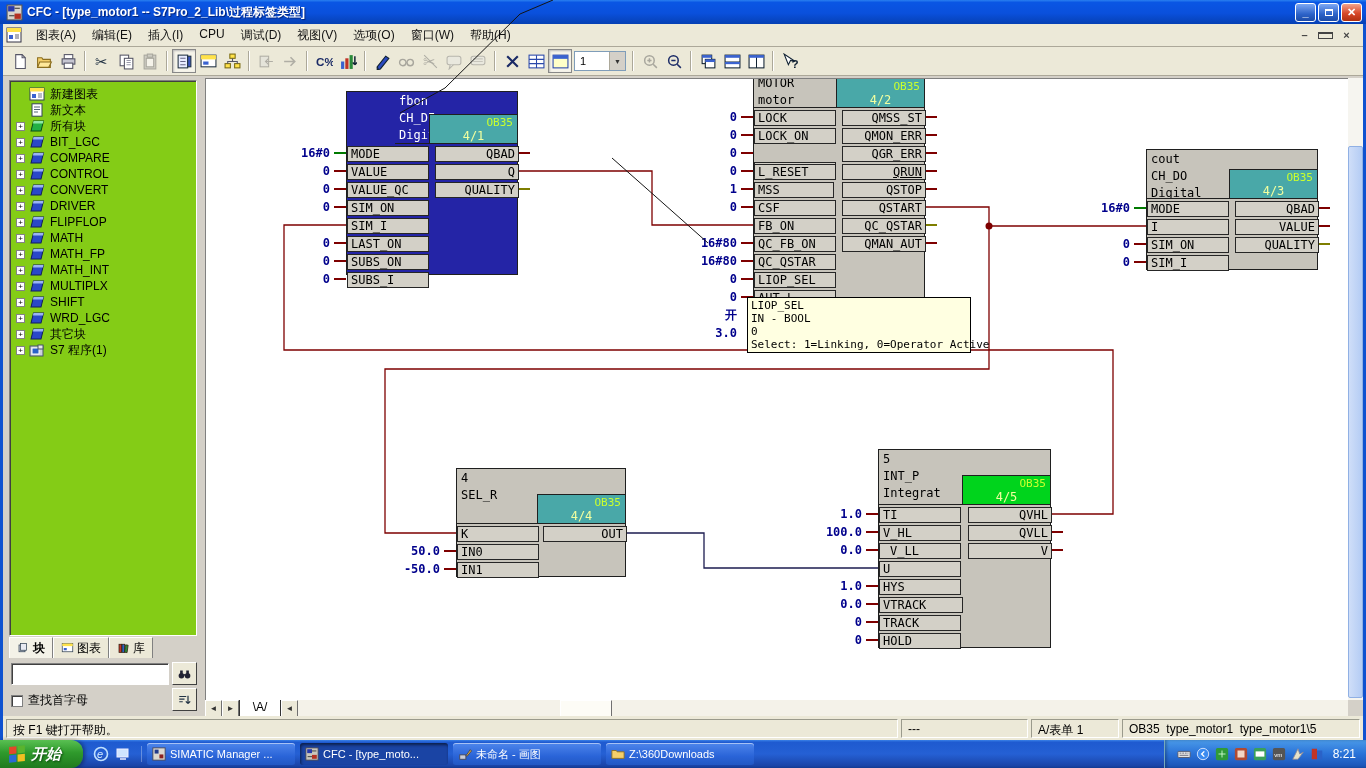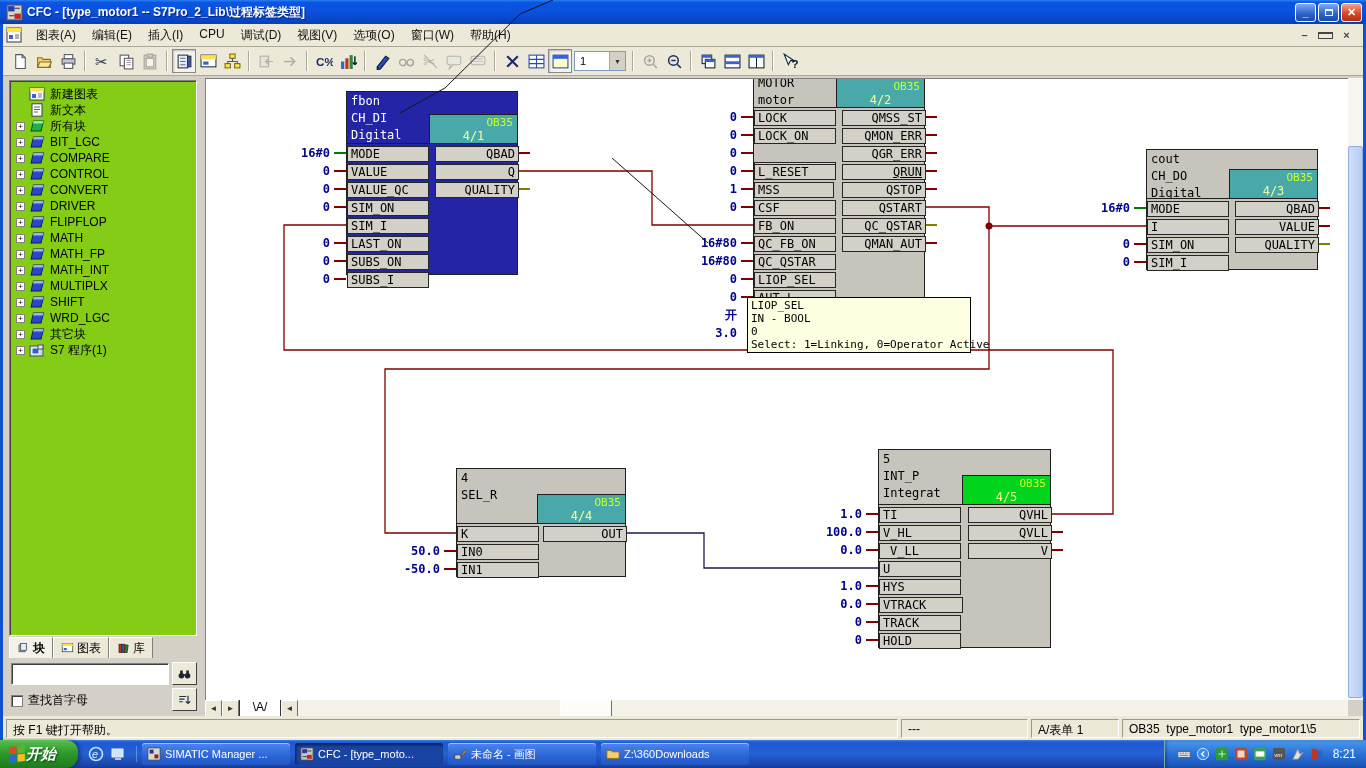--- a/index.html
+++ b/index.html
@@ -70,21 +70,21 @@
 .htrack{flex:1;background:#f4f2e9;position:relative}
 .hthumb{position:absolute;left:262px;top:0;width:52px;height:100%;background:#fdfcf6;border:1px solid #fff;border-right-color:#707070;border-bottom-color:#707070}
 .vscroll{position:absolute;left:1348px;top:78px;width:15px;height:622px;background:#f6f5f0;z-index:6}
 .vthumb{position:absolute;left:0;top:68px;width:100%;height:552px;background:linear-gradient(90deg,#cfdef8,#b4ccf4);border:1px solid #90b0e4;border-radius:2px}
 
 .statusbar{position:absolute;left:3px;top:716px;width:1360px;height:24px;background:#ece9d8;display:flex;align-items:center;gap:3px;padding:2px 3px;z-index:20}
 .spanel{height:19px;border:1px solid #9a9a8c;border-right-color:#fff;border-bottom-color:#fff;padding:2px 6px;font-size:12px;color:#000;white-space:pre;overflow:hidden}
 .spanel.help{flex:1}
 
 .taskbar{position:absolute;left:0;top:740px;width:1366px;height:28px;background:linear-gradient(180deg,#3a81e8 0%,#1e5ad0 8%,#2560d4 50%,#1a44a8 92%,#123a90);display:flex;align-items:center;z-index:50}
-.startbtn{height:28px;padding:0 22px 0 8px;display:flex;align-items:center;background:linear-gradient(180deg,#59c052 0%,#2f9a2c 45%,#1f7a1e 100%);border-radius:0 12px 12px 0;box-shadow:2px 0 4px rgba(0,0,0,.4);color:#fff;font-weight:bold;font-style:italic;font-size:15px;text-shadow:1px 1px 2px #0a4a0a}
+.startbtn{height:28px;padding:0 22px 0 8px;display:flex;align-items:center;gap:5px;background:linear-gradient(180deg,#59c052 0%,#2f9a2c 45%,#1f7a1e 100%);border-radius:0 12px 12px 0;box-shadow:2px 0 4px rgba(0,0,0,.4);color:#fff;font-weight:bold;font-style:italic;font-size:15px;text-shadow:1px 1px 2px #0a4a0a}
 .ql{display:flex;align-items:center;gap:6px;padding:0 10px;border-right:1px solid rgba(255,255,255,.3)}
 .ql svg{width:16px;height:16px}
 .taskwin{width:148px;height:22px;margin-left:5px;border-radius:3px;display:flex;align-items:center;gap:4px;padding:0 5px;background:linear-gradient(180deg,#4e86ec,#2a64d8 60%,#2258c4);box-shadow:inset 0 1px 0 rgba(255,255,255,.5);color:#fff;font-size:11px;white-space:nowrap;overflow:hidden}
 .taskwin.pressed{background:#1a44a4;box-shadow:inset 1px 2px 3px rgba(0,0,0,.55)}
 .taskwin svg{width:14px;height:14px;flex:none}
 .tray{margin-left:auto;height:28px;display:flex;align-items:center;gap:5px;padding:0 10px 0 12px;background:linear-gradient(180deg,#4a9ae8 0%,#2a72d8 50%,#1a52b4 100%);border-left:1px solid #7ab;box-shadow:inset 2px 0 3px rgba(0,0,0,.25)}
 .tray svg{width:14px;height:14px}
 .clock{color:#fff;font-size:12px;margin-left:4px}
 
 .overlay{position:absolute;left:0;top:0;width:1366px;height:768px;pointer-events:none;z-index:60}
@@ -564,21 +564,21 @@
     <div class="val" style="left: 28px; top: 120px;">0</div>
     <div class="stub" style="left: 128px; top: 127px; background: rgb(126, 0, 0);"></div>
     <div class="val" style="left: 28px; top: 156px;">0</div>
     <div class="stub" style="left: 128px; top: 163px; background: rgb(126, 0, 0);"></div>
     <div class="val" style="left: 28px; top: 174px;">0</div>
     <div class="stub" style="left: 128px; top: 181px; background: rgb(126, 0, 0);"></div>
     <div class="val" style="left: 28px; top: 192px;">0</div>
     <div class="stub" style="left: 128px; top: 199px; background: rgb(126, 0, 0);"></div>
     <div class="stub" style="left: 312px; top: 73px; background: rgb(126, 0, 0);"></div>
     <div class="stub" style="left: 312px; top: 109px; background: rgb(126, 126, 0);"></div>
-    <div class="blk sel" style="left: 140px; top: 12px; width: 172px; height: 184px;">
+    <div class="blk sel" style="left: 140px; top: 12px; width: 172px; height: 184px; padding-left: 48px;">
       <div class="bhd" style="height: 52px;">
         <div>fbon</div>
         <div>CH_DI</div>
         <div>Digital</div>
       </div>
       <div class="badge" style="top: 22px; background: rgb(73, 168, 168);">
         <div class="ob">OB35</div>
         <div class="pos">4/1</div>
       </div>
       <div class="cell in" style="top: 54px; width: 82px;">MODE</div>

